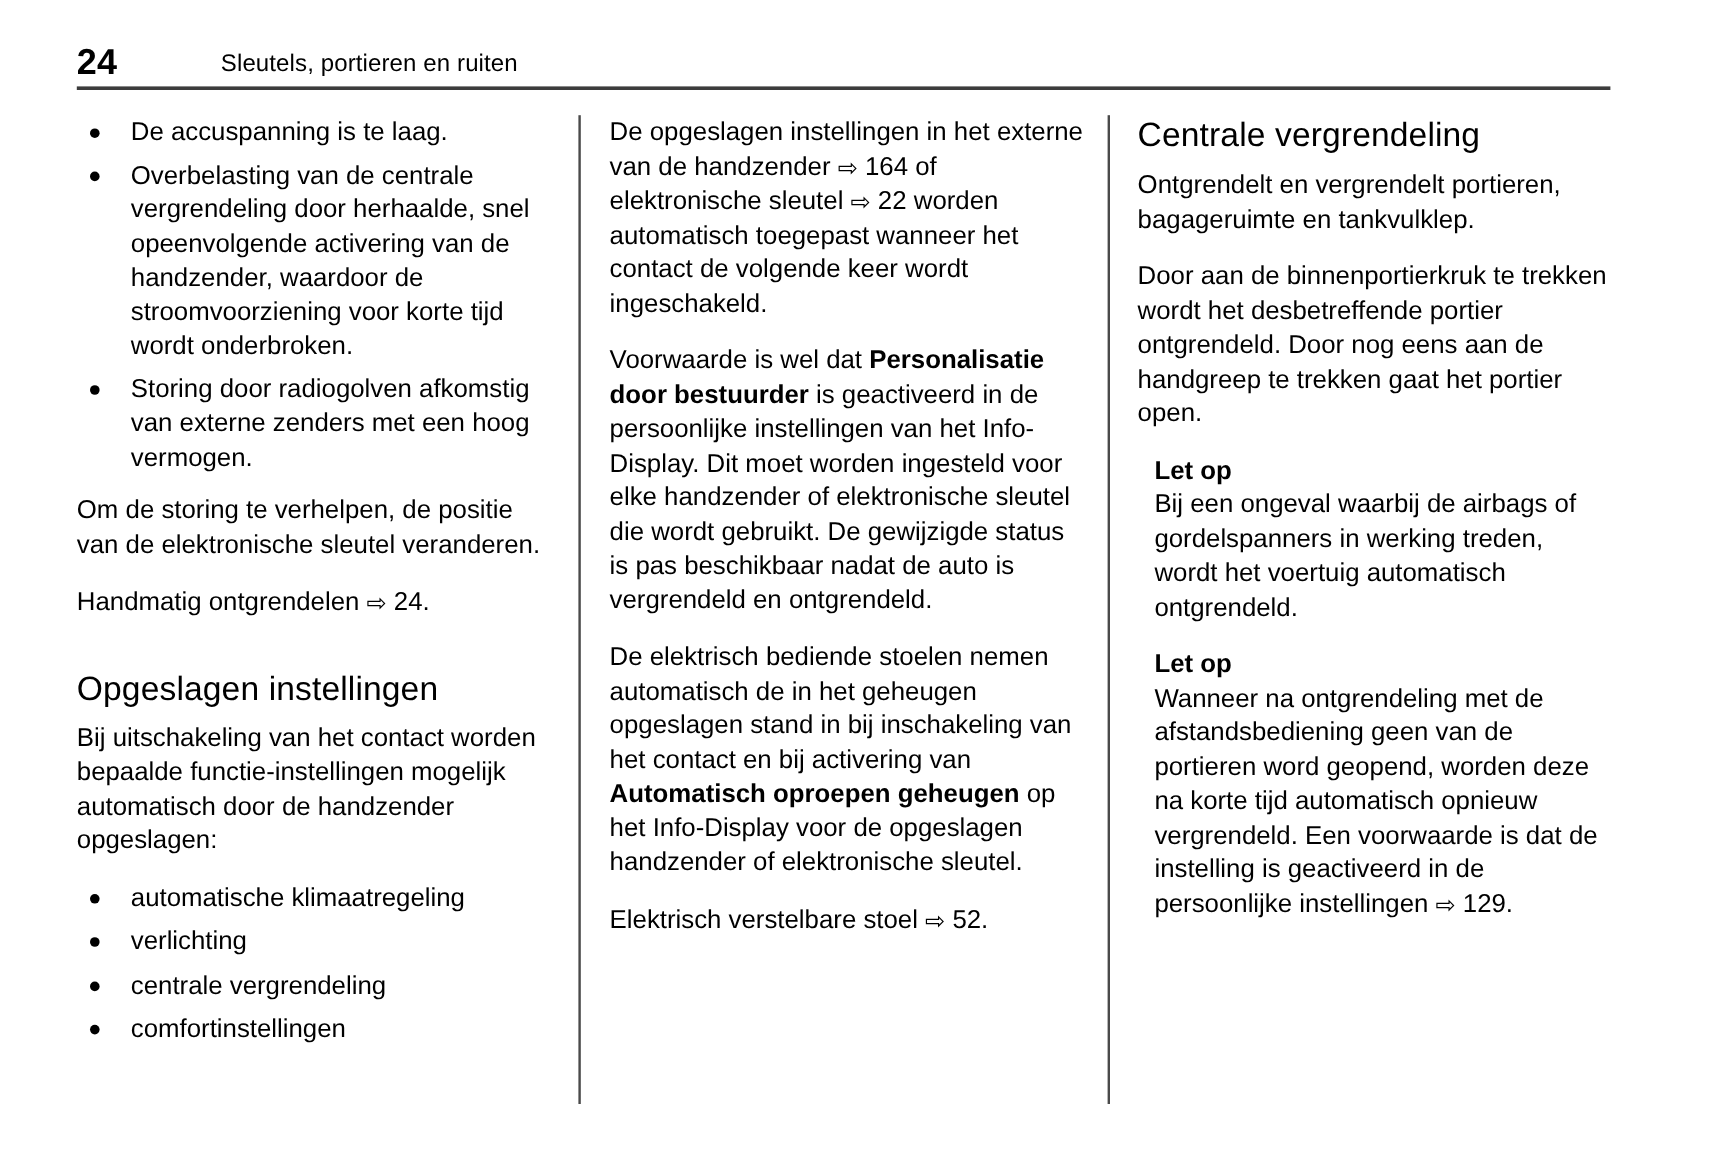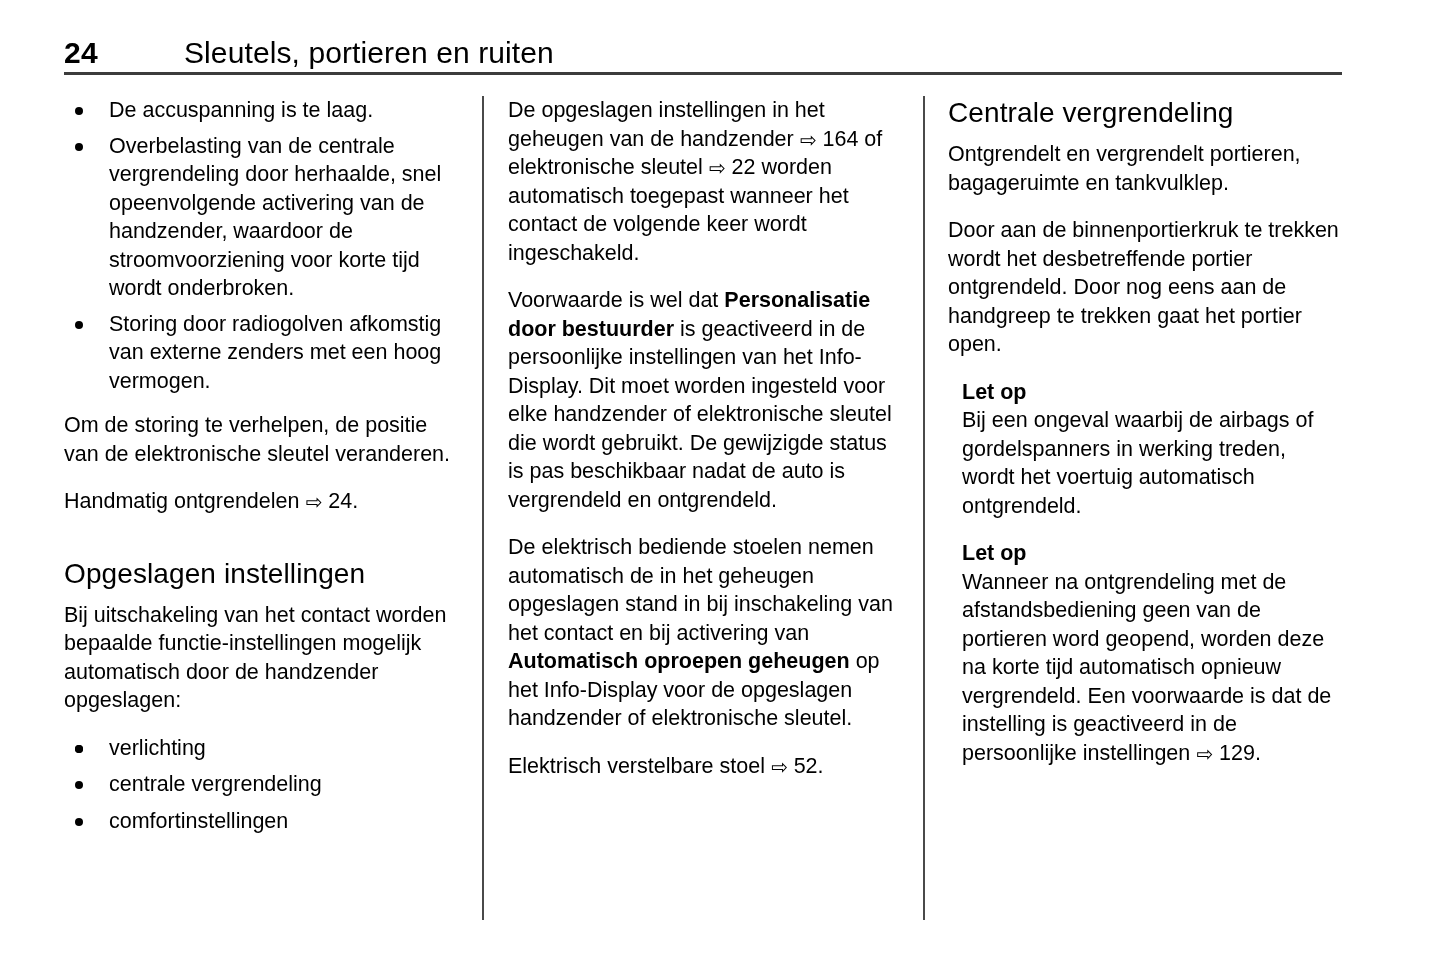--- a/index.html
+++ b/index.html
@@ -39,21 +39,21 @@
     top: 0;
     font-size: 30px;
     font-weight: 700;
     letter-spacing: 0.2px;
     line-height: 38px;
   }
   .chapter-title {
     position: absolute;
     left: 120px;
     top: 0;
-    font-size: 30px;
+    font-size: 20px;
     font-weight: 400;
     line-height: 38px;
     letter-spacing: 0.1px;
   }
   .header-rule {
     position: absolute;
     left: 52px;
     top: 72px;
     width: 1278px;
     height: 3px;
@@ -199,41 +199,42 @@
 
       <h2 class="section-heading">Opgeslagen instellingen</h2>
 
       <p class="para">
         <span>Bij uitschakeling van het contact worden bepaalde functie-instellingen mogelijk automatisch door de handzender opgeslagen:</span>
       </p>
 
       <ul class="bullets spaced">
         <li>
           <span class="dot"></span>
+          <span>automatische klimaatregeling</span>
         </li>
         <li>
           <span class="dot"></span>
           <span>verlichting</span>
         </li>
         <li>
           <span class="dot"></span>
           <span>centrale vergrendeling</span>
         </li>
         <li>
           <span class="dot"></span>
           <span>comfortinstellingen</span>
         </li>
       </ul>
 
     </div>
 
     <div class="col col-2">
 
       <p class="para">
-        <span>De opgeslagen instellingen in het geheugen van de handzender</span>
+        <span>De opgeslagen instellingen in het externe van de handzender</span>
         <span class="arrow">⇨</span>
         <span>164 of elektronische sleutel</span>
         <span class="arrow">⇨</span>
         <span>22</span>
         <span>worden automatisch toegepast wanneer het contact de volgende keer wordt ingeschakeld.</span>
       </p>
 
       <p class="para">
         <span>Voorwaarde is wel dat</span>
         <b>Personalisatie door bestuurder</b>

